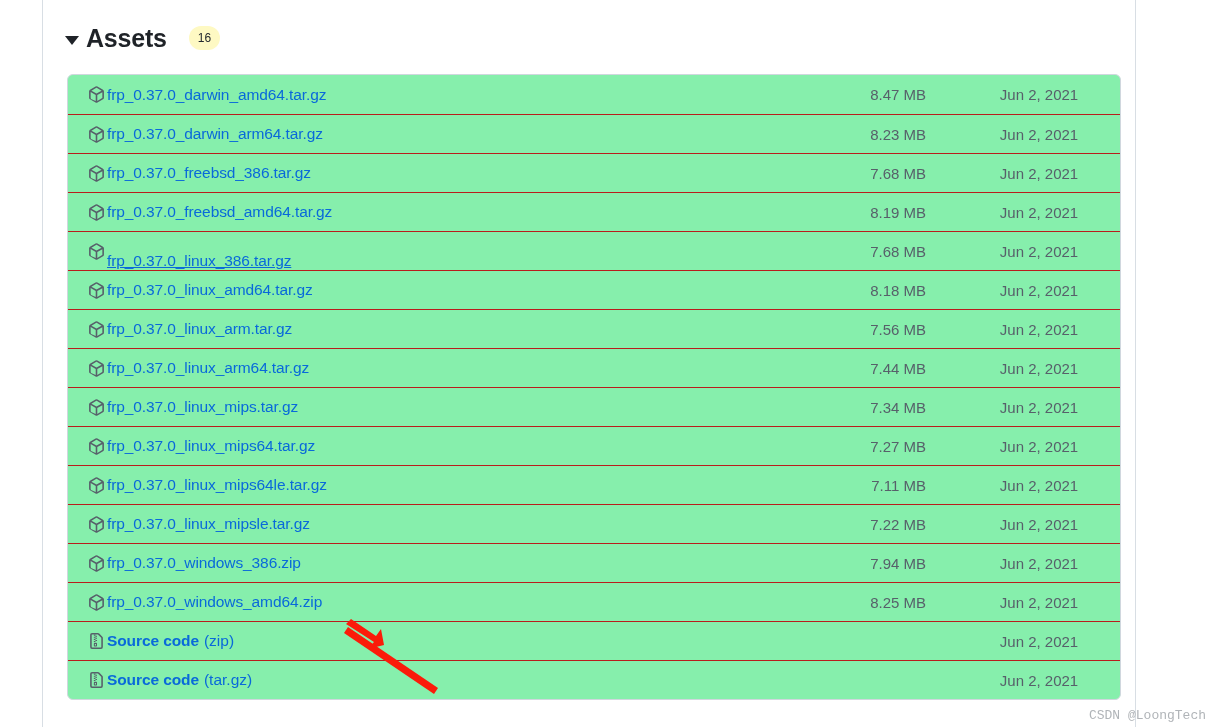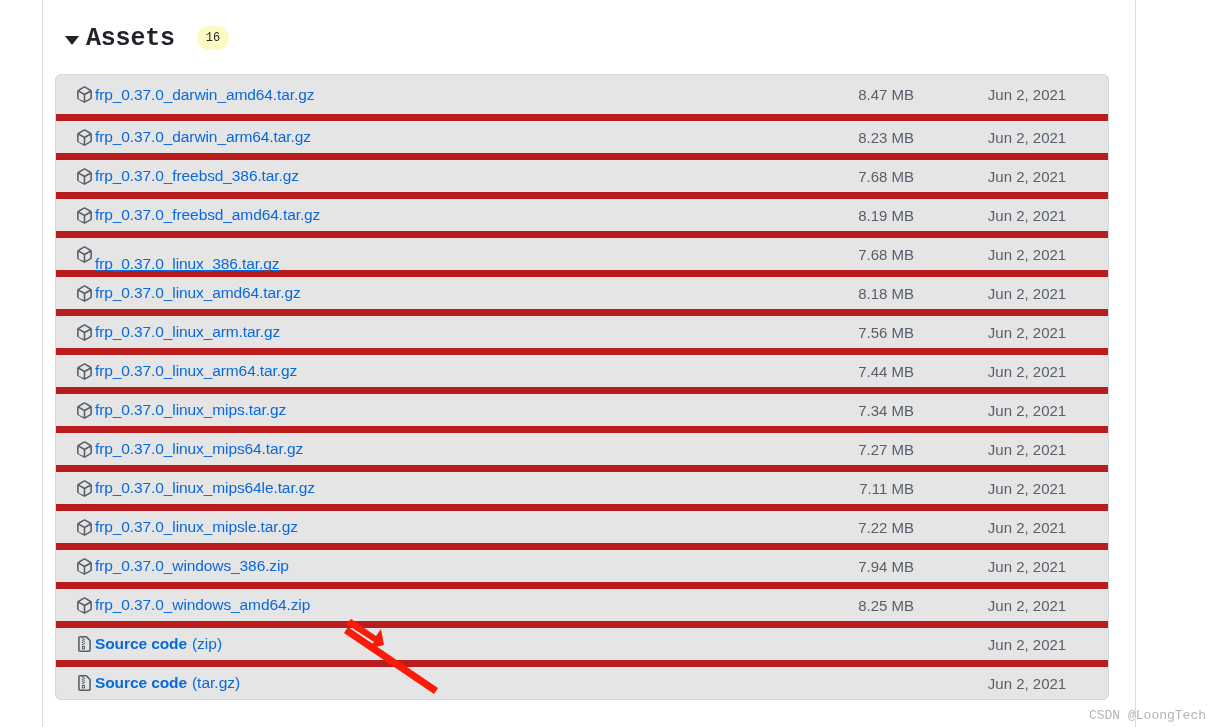--- a/index.html
+++ b/index.html
@@ -39,21 +39,20 @@
   }
 
   
   .assets-header {
     position: absolute;
     left: 22px;
     top: 20px;
     display: flex;
     align-items: center;
     height: 36px;
-    font-family: Liberation Mono, monospace;
   }
   .disclosure-triangle {
     width: 0; height: 0;
     border-left: 7px solid transparent;
     border-right: 7px solid transparent;
     border-top: 9px solid #1f2328;
     margin-right: 7px;
     position: relative;
     top: 2px;
   }
@@ -73,36 +72,36 @@
     padding: 6px 9px;
     border-radius: 2em;
     min-width: 10px;
     text-align: center;
     font-weight: 500;
   }
 
   
   .assets-box {
     position: absolute;
-    left: 12px;
+    left: 24px;
     top: 74px;
     width: 1054px;
     border: 1px solid #d0d7de;
     border-radius: 6px;
-    background: #e5e5e5;
+    background: #86efac;
     box-sizing: border-box;
     overflow: hidden;
   }
   .asset-row {
     display: flex;
     align-items: center;
     height: 39px;
     padding: 0 16px 0 20px;
     box-sizing: border-box;
-    border-top: 7px solid #b91c1c;
+    border-top: 1px solid #b91c1c;
   }
   .asset-row:first-child { border-top: none; }
 
   .asset-name-cell {
     flex: 1 1 auto;
     display: flex;
     align-items: center;
     min-width: 0;
   }
   .asset-icon {

